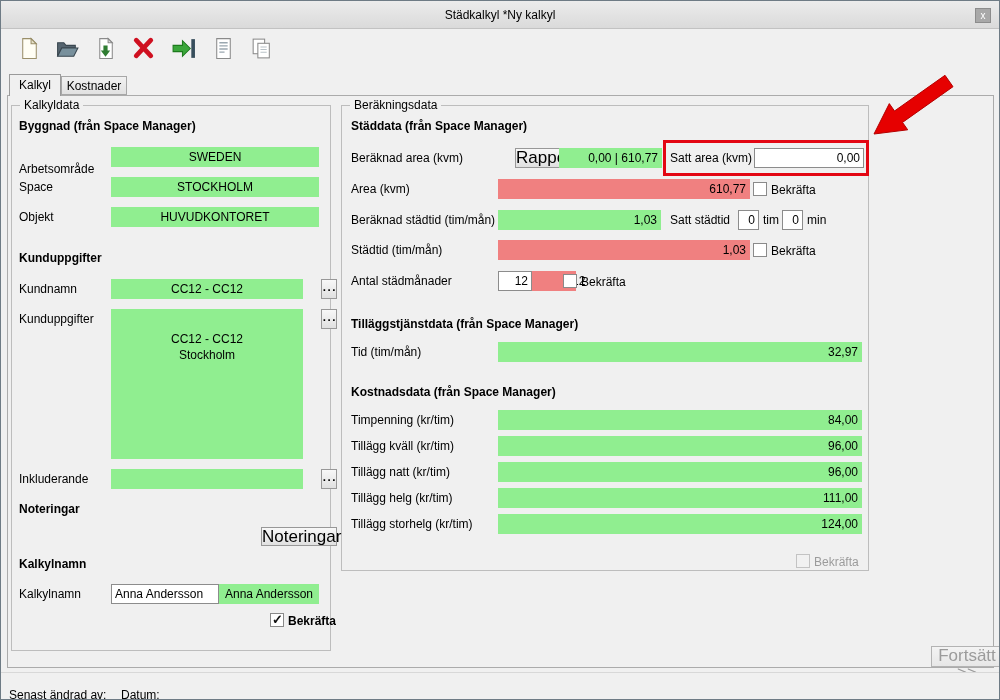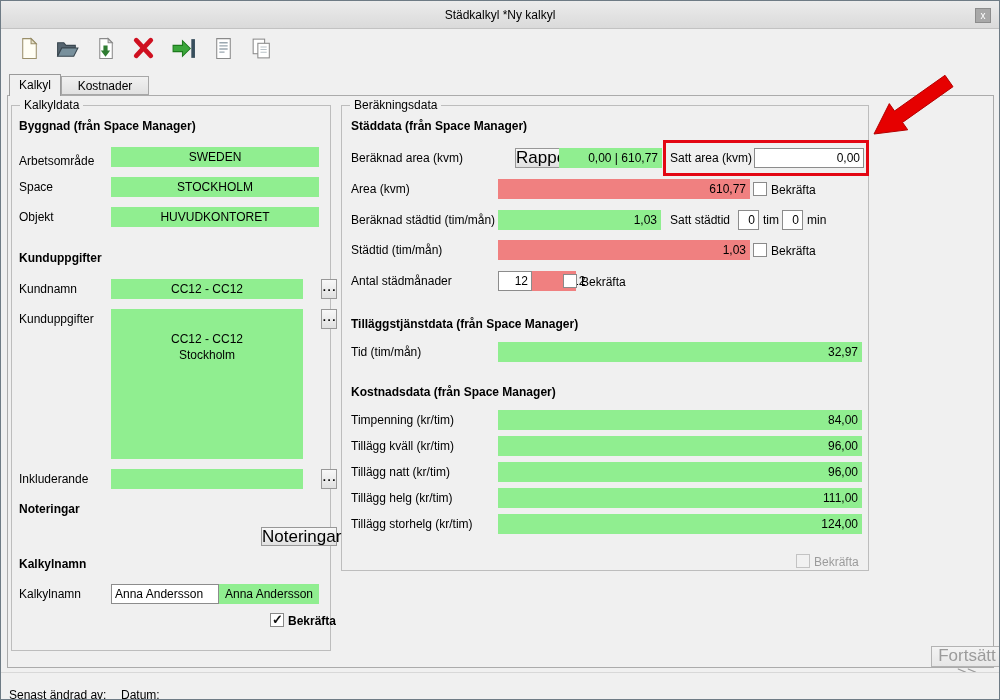--- a/index.html
+++ b/index.html
@@ -23,21 +23,21 @@
   
   .toolbar { position:absolute; left:0; top:29px; width:100%; height:42px; }
   .tbtn { position:absolute; top:4px; width:32px; height:32px; display:flex;
     align-items:center; justify-content:center; }
   .tbtn svg { width:25px; height:25px; }
 
   
   .tab { position:absolute; font-size:12px; text-align:center; cursor:default; }
   .tab.active { left:8px; top:73px; width:52px; height:22px; line-height:21px;
     background:#f0f0f0; border:1px solid #9a9a9a; border-bottom:none; z-index:3; }
-  .tab.inactive { left:60px; top:75px; width:88px; height:19px; line-height:18px;
+  .tab.inactive { left:60px; top:75px; width:66px; height:19px; line-height:18px;
     background:linear-gradient(#f1f1f1,#e1e1e1); border:1px solid #a7a7a7; z-index:2; }
   .tabpage { position:absolute; left:6px; top:94px; width:987px; height:573px;
     background:#f0f0f0; border:1px solid #ababab; z-index:1; }
 
   .groupbox { position:absolute; border:1px solid #bdbdbd; z-index:2; }
   .grouplabel { position:absolute; top:-8px; left:8px; background:#f0f0f0;
     padding:0 4px; font-size:12px; line-height:14px; white-space:nowrap; }
 
   .hdr { position:absolute; font-weight:bold; font-size:12px; white-space:nowrap; z-index:4; }
   .lbl { position:absolute; font-size:12px; line-height:14px; white-space:nowrap; z-index:4; }
@@ -133,21 +133,21 @@
 
 <div class="tab active">Kalkyl</div>
 <div class="tab inactive">Kostnader</div>
 <div class="tabpage"></div>
 
 <div class="groupbox" style="left:10px;top:104px;width:320px;height:546px">
   <span class="grouplabel">Kalkyldata</span>
 </div>
 
 <div class="hdr" style="left:18px;top:118px">Byggnad (från Space Manager)</div>
-<div class="lbl" style="left:18px;top:153px">Arbetsområde</div>
+<div class="lbl" style="left:18px;top:161px">Arbetsområde</div>
 <div class="gfield ctr" style="left:110px;top:146px;width:208px">SWEDEN</div>
 <div class="lbl" style="left:18px;top:179px">Space</div>
 <div class="gfield ctr" style="left:110px;top:176px;width:208px">STOCKHOLM</div>
 <div class="lbl" style="left:18px;top:209px">Objekt</div>
 <div class="gfield ctr" style="left:110px;top:206px;width:208px">HUVUDKONTORET</div>
 
 <div class="hdr" style="left:18px;top:250px">Kunduppgifter</div>
 <div class="lbl" style="left:18px;top:281px">Kundnamn</div>
 <div class="gfield ctr" style="left:110px;top:278px;width:192px">CC12 - CC12</div>
 <div class="btn dots" style="left:303px;top:278px;width:16px;height:20px">...</div>

